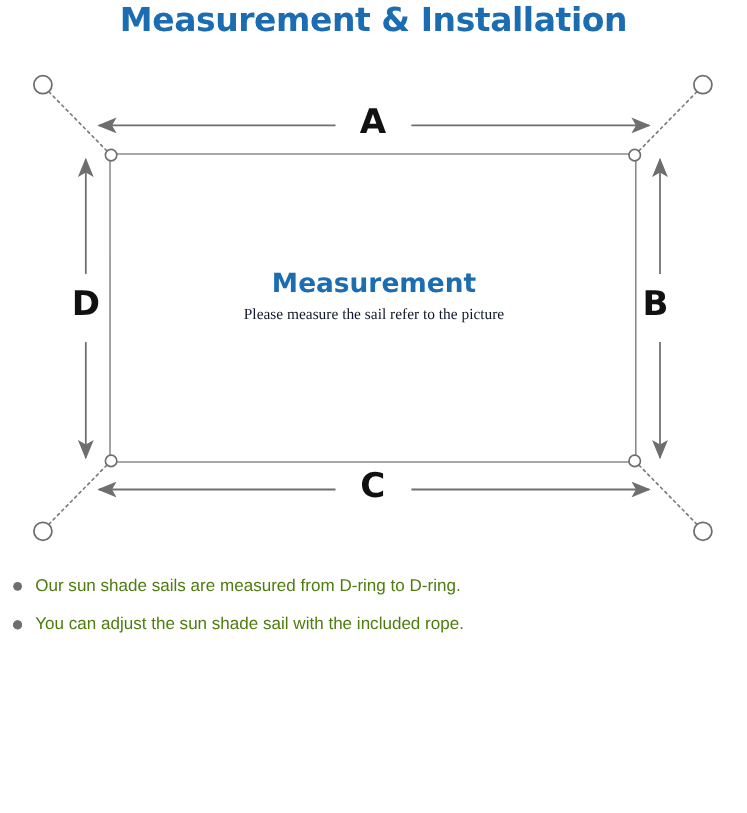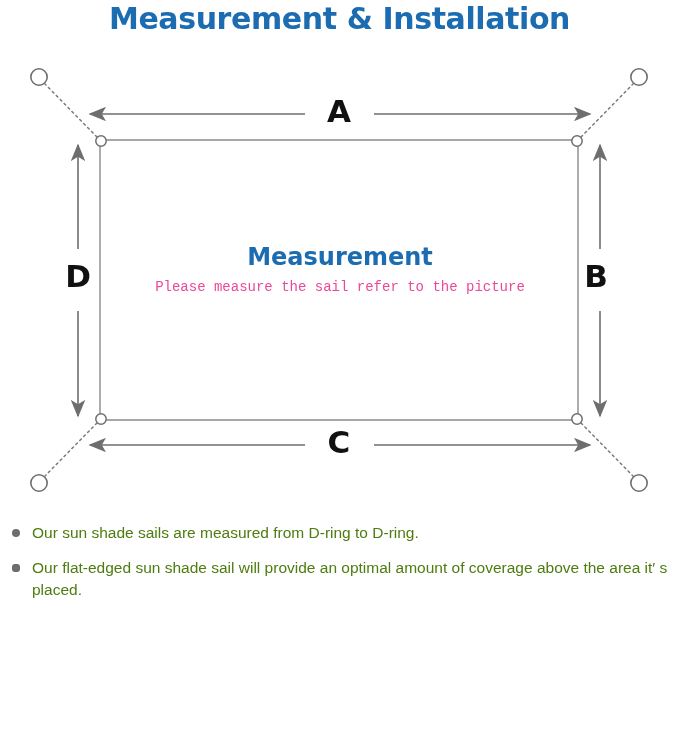--- a/index.html
+++ b/index.html
@@ -78,23 +78,23 @@
     color: #1b6cb0;
     line-height: 30px;
     white-space: nowrap;
   }
   .measure-sub {
     position: absolute;
     left: 120px;
     top: 231px;
     width: 440px;
     text-align: center;
-    font-family: Liberation Mono, monospace;
+    font-family: Liberation Serif, serif;
     font-size: 14px;
-    color: #ec4899;
+    color: #0f172a;
     line-height: 20px;
     white-space: nowrap;
   }
 
   
   .notes {
     position: absolute;
     left: 0;
     top: 522px;
     width: 679px;
@@ -179,17 +179,17 @@
       <span>Our sun shade sails are measured from D-ring to D-ring.</span>
     </div>
     <div class="note-item">
       <span class="note-bullet"></span>
     </div>
     <div class="note-item">
       <span class="note-bullet"></span>
     </div>
     <div class="note-item">
       <span class="note-bullet"></span>
-      <span>Our flat-edged sun shade sail will provide an optimal amount of coverage above the area it′ s placed.</span>
+      <span>You can adjust the sun shade sail with the included rope.</span>
     </div>
   </div>
 
 </div>
 
 </body></html>

